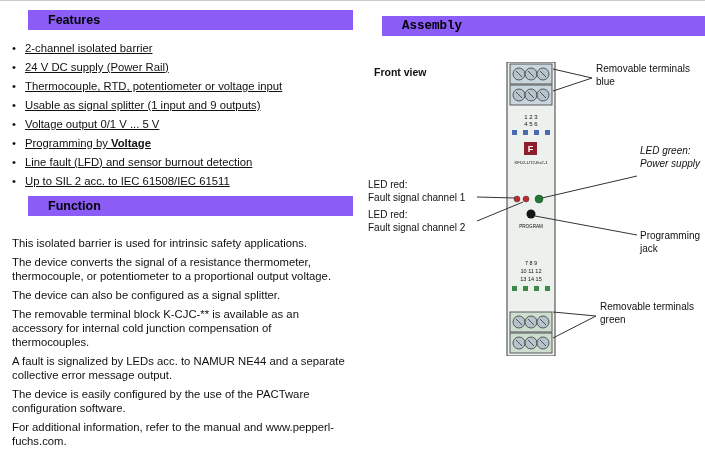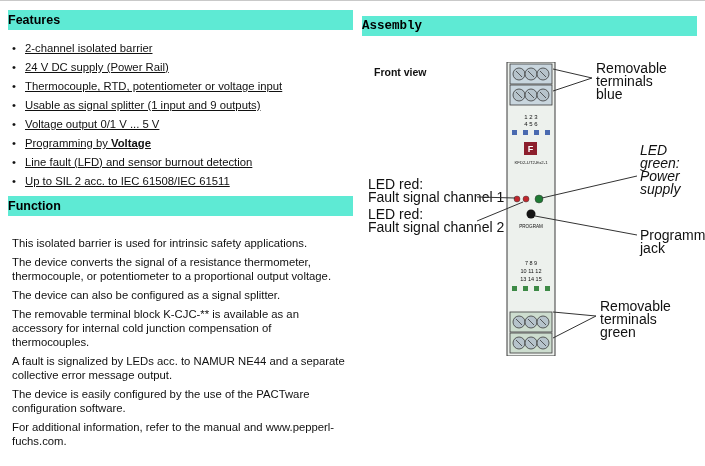--- a/index.html
+++ b/index.html
@@ -1,28 +1,28 @@
 <!DOCTYPE html>
 <html><head>
 <meta charset="utf-8">
 <style>
   html,body{margin:0;padding:0;background:#ffffff;}
   .page{position:relative;width:705px;height:466px;background:#ffffff;font-family:"Liberation Sans",sans-serif;color:#111;overflow:hidden;}
   .top-rule{position:absolute;left:0;top:0;width:705px;height:1px;background:#c9c9c9;}
-  .section-header{background:#5eead4;height:20px;line-height:20px;padding-left:0;font-weight:bold;font-size:12.5px;color:#000;}
+  .section-header{background:#8b5cf6;height:20px;line-height:20px;padding-left:20px;font-weight:bold;font-size:12.5px;color:#000;margin-left:20px;}
   .col-left{position:absolute;left:8px;top:10px;width:345px;}
   ul.features{list-style:none;margin:9px 0 0 0;padding:0 0 0 4px;text-decoration:underline;}
   ul.features li{position:relative;padding-left:13px;font-size:11.3px;line-height:19px;}
   ul.features li::before{content:"\2022";position:absolute;left:0;top:0;}
   .func-header{margin-top:5px;}
   .func-body{margin-top:20px;padding-left:4px;width:338px;}
   .func-body p{margin:0 0 5px 0;font-size:11.3px;line-height:14px;}
   .col-right-header{position:absolute;left:362px;top:16px;width:335px;font-family:Liberation Mono, monospace;}
   .front-view{position:absolute;left:374px;top:66px;font-size:10.5px;font-weight:bold;}
-  .callout{position:absolute;font-size:14px;line-height:13px;color:#111;}
+  .callout{position:absolute;font-size:10px;line-height:13px;color:#111;}
   .device{position:absolute;left:504px;top:62px;}
   .device .body{fill:#edf1ed;stroke:#3a3a3a;stroke-width:1;}
   .device .term-blue{fill:#c9d6de;stroke:#3a3a3a;stroke-width:0.8;}
   .device .term-green{fill:#cdddcf;stroke:#3a3a3a;stroke-width:0.8;}
   .device .screw{fill:#b6c3cb;stroke:#3a3a3a;stroke-width:0.8;}
   .device .slot{stroke:#3a3a3a;stroke-width:0.8;}
   .device .sq-blue{fill:#4a6ab0;}
   .device .sq-green{fill:#3d8a46;}
   svg text{font-family:"Liberation Sans",sans-serif;fill:#111;}
   .t-num{font-size:6px;}

